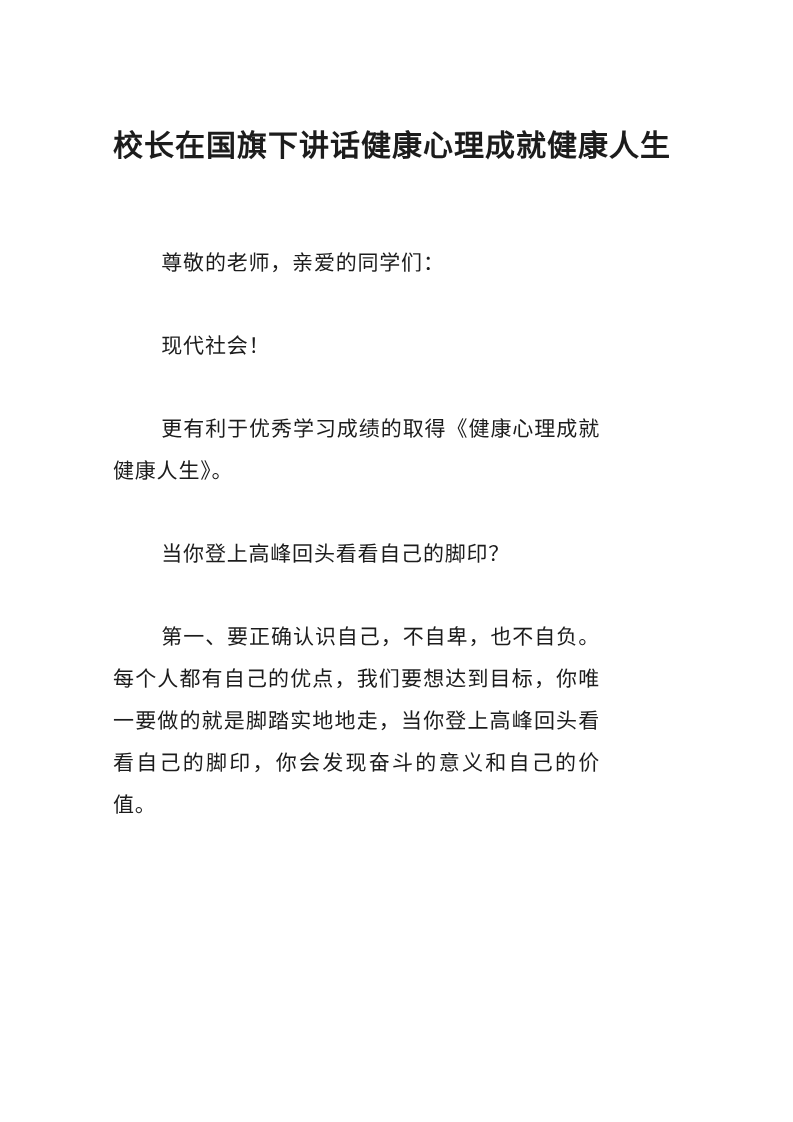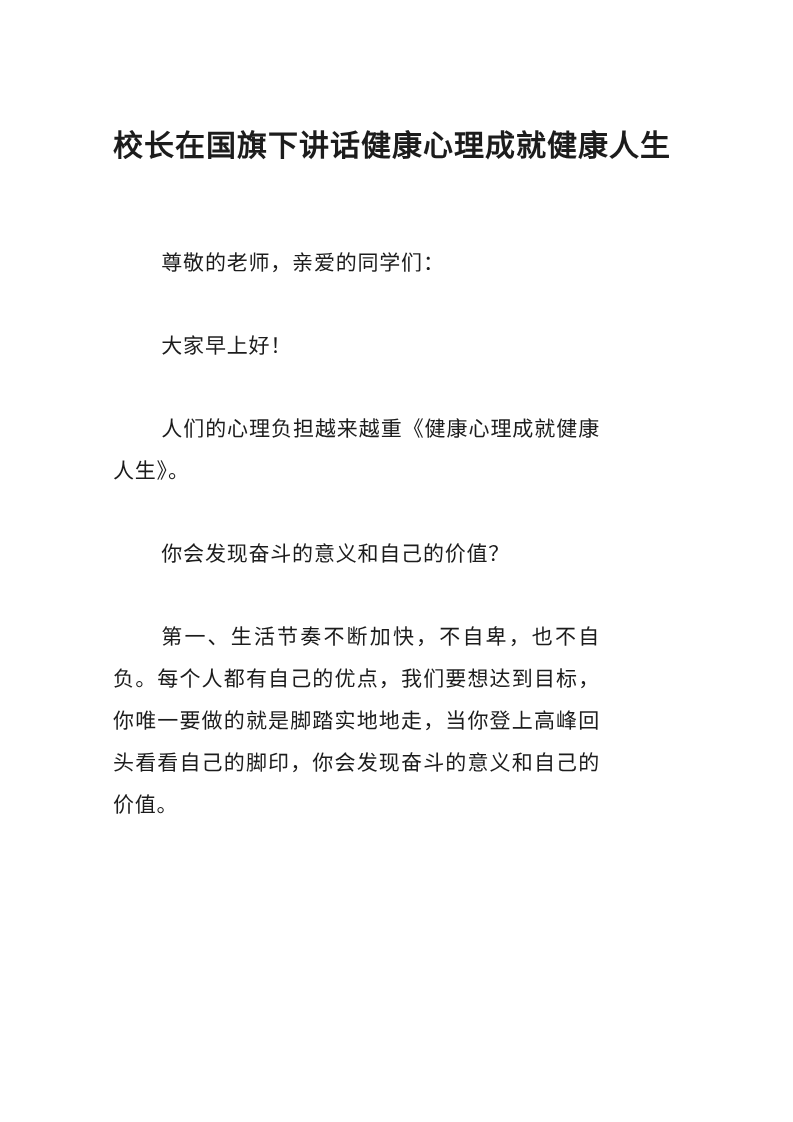--- a/index.html
+++ b/index.html
@@ -44,22 +44,22 @@
 </style>
 </head>
 <body>
 
 <div class="page">
 
   <h1 class="doc-title">校长在国旗下讲话健康心理成就健康人生</h1>
 
   <p class="doc-para">尊敬的老师，亲爱的同学们：</p>
 
-  <p class="doc-para">大家早上好！</p>
+  <p class="doc-para">现代社会！</p>
 
-  <p class="doc-para">人们的心理负担越来越重《健康心理成就健康人生》。</p>
+  <p class="doc-para">更有利于优秀学习成绩的取得《健康心理成就健康人生》。</p>
 
 
-  <p class="doc-para">你会发现奋斗的意义和自己的价值？</p>
+  <p class="doc-para">当你登上高峰回头看看自己的脚印？</p>
 
-  <p class="doc-para">第一、生活节奏不断加快，不自卑，也不自负。每个人都有自己的优点，我们要想达到目标，你唯一要做的就是脚踏实地地走，当你登上高峰回头看看自己的脚印，你会发现奋斗的意义和自己的价值。</p>
+  <p class="doc-para">第一、要正确认识自己，不自卑，也不自负。每个人都有自己的优点，我们要想达到目标，你唯一要做的就是脚踏实地地走，当你登上高峰回头看看自己的脚印，你会发现奋斗的意义和自己的价值。</p>
 
 </div>
 
 </body></html>

